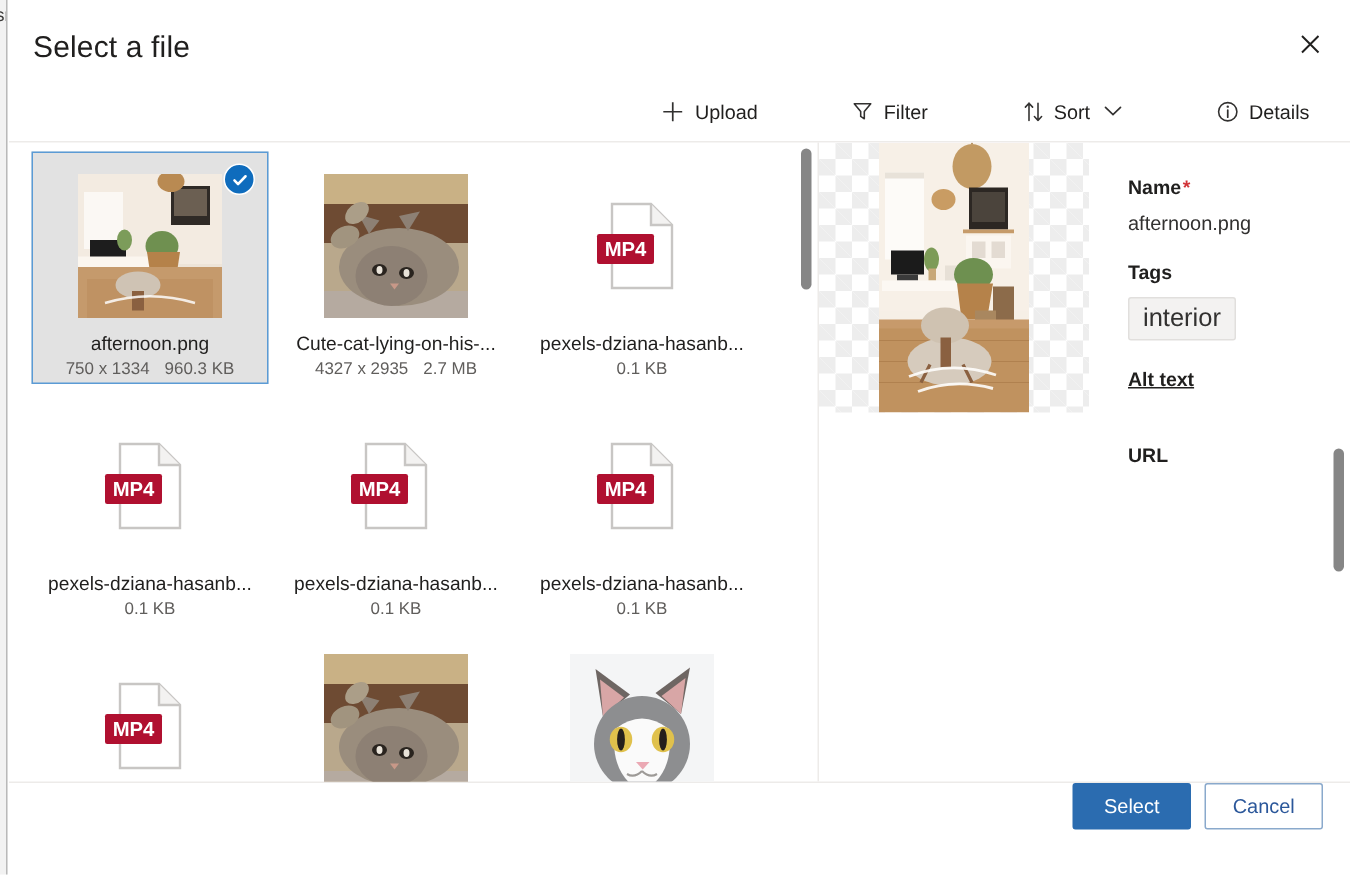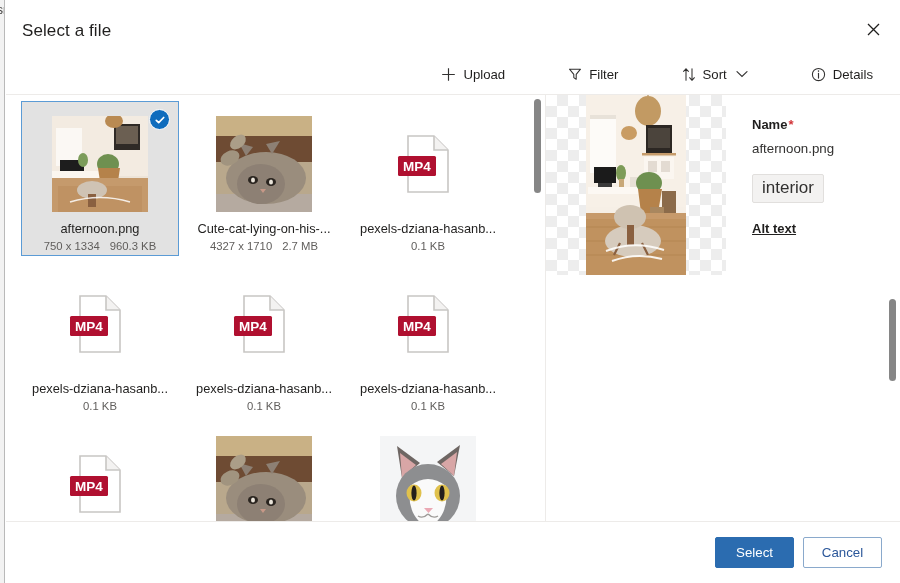--- a/index.html
+++ b/index.html
@@ -56,21 +56,21 @@
   
   .dlg-header {
     position: relative;
     height: 58px;
     flex: 0 0 58px;
   }
   .dlg-title {
     position: absolute;
     left: 16px;
     top: 21px;
-    font-size: 17px;
+    font-size: 20px;
     font-weight: 400;
     color: #201f1e;
     letter-spacing: .1px;
   }
   .close-btn {
     position: absolute;
     right: 10px;
     top: 12px;
     width: 34px; height: 34px;
     border: none;
@@ -296,21 +296,20 @@
     border-radius: 4px;
     background: #868686;
   }
 
   
   .dlg-footer {
     flex: 0 0 62px;
     height: 62px;
     border-top: 1px solid #edebe9;
     display: flex;
-    align-items: center;
     justify-content: flex-end;
     padding-right: 18px;
     box-sizing: border-box;
     background: #ffffff;
   }
   .btn {
     height: 31px;
     min-width: 79px;
     padding: 0 16px;
     font-family: inherit;
@@ -441,21 +440,21 @@
               <ellipse cx="55" cy="66" rx="5" ry="4" fill="#2a241f"></ellipse>
               <ellipse cx="37" cy="64" rx="2" ry="2.6" fill="#e8e2d8"></ellipse>
               <ellipse cx="55" cy="66" rx="2" ry="2.6" fill="#e8e2d8"></ellipse>
               <path d="M44 73 l3 4 l3 -4 z" fill="#c79888"></path>
               <ellipse cx="14" cy="42" rx="10" ry="7" fill="#a1947f" transform="rotate(-25 14 42)"></ellipse>
               <ellipse cx="22" cy="26" rx="9" ry="6" fill="#ab9e88" transform="rotate(-40 22 26)"></ellipse>
             </svg>
           </div>
           <div class="tile-name">Cute-cat-lying-on-his-...</div>
           <div class="tile-meta">
-            <span>4327 x 1710</span>
+            <span>4327 x 2935</span>
             <span>2.7 MB</span>
           </div>
         </div>
 
         <div class="tile">
           <div class="tile-thumb">
             <svg class="doc-icon" viewBox="0 0 96 96">
               <path d="M28 20 h26 l14 14 v42 h-40 z" fill="#ffffff" stroke="#c8c6c4" stroke-width="1.6"></path>
               <path d="M54 20 v14 h14" fill="#f3f2f1" stroke="#c8c6c4" stroke-width="1.6"></path>
               <rect x="18" y="40" width="38" height="20" rx="1.5" fill="#b01030"></rect>
@@ -618,28 +617,32 @@
       <div class="details-list">
 
         <div class="field">
           <div class="field-label">
             <span>Name</span><span class="req">*</span>
           </div>
           <div class="field-value">afternoon.png</div>
         </div>
 
         <div class="field">
+          <div class="field-label">Tags</div>
           <span class="tag-chip">interior</span>
         </div>
 
         <div class="field tall">
           <div class="field-label">Alt text</div>
           <div class="field-value"></div>
         </div>
 
+        <div class="field">
+          <div class="field-label">URL</div>
+        </div>
 
       </div>
 
       <div class="details-scroll">
         <div class="thumb"></div>
       </div>
     </div>
 
   </div>
 

